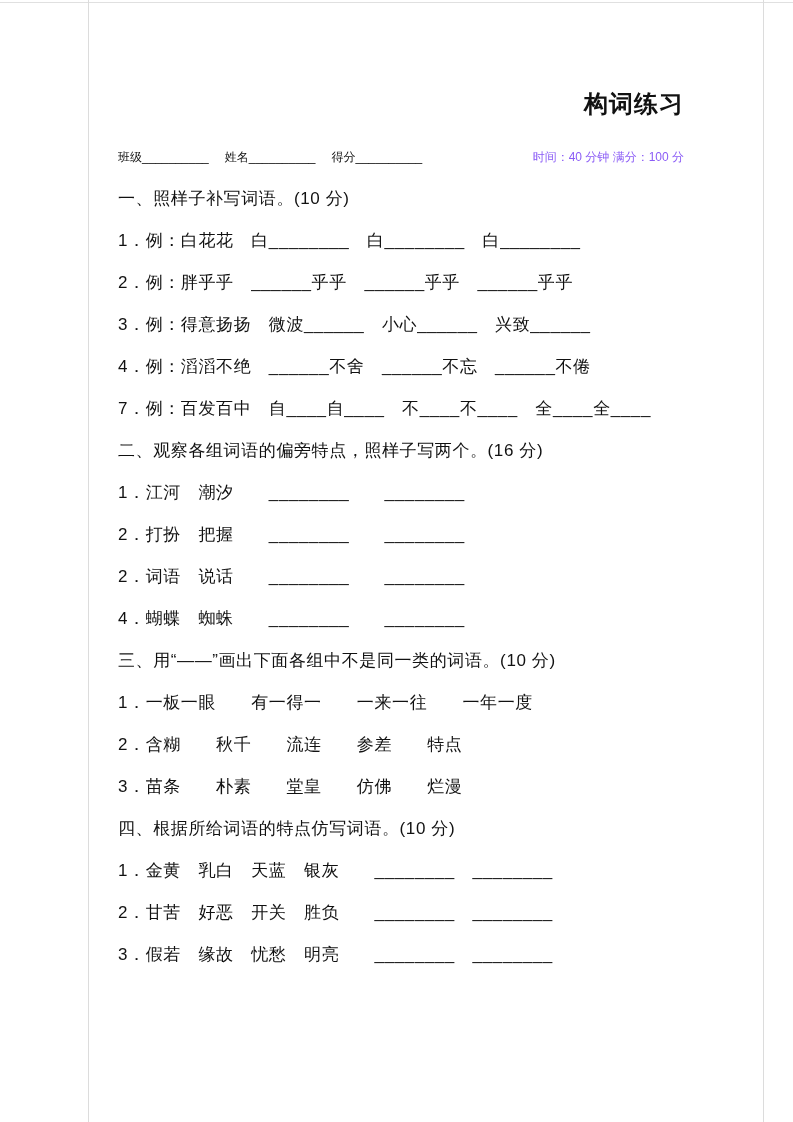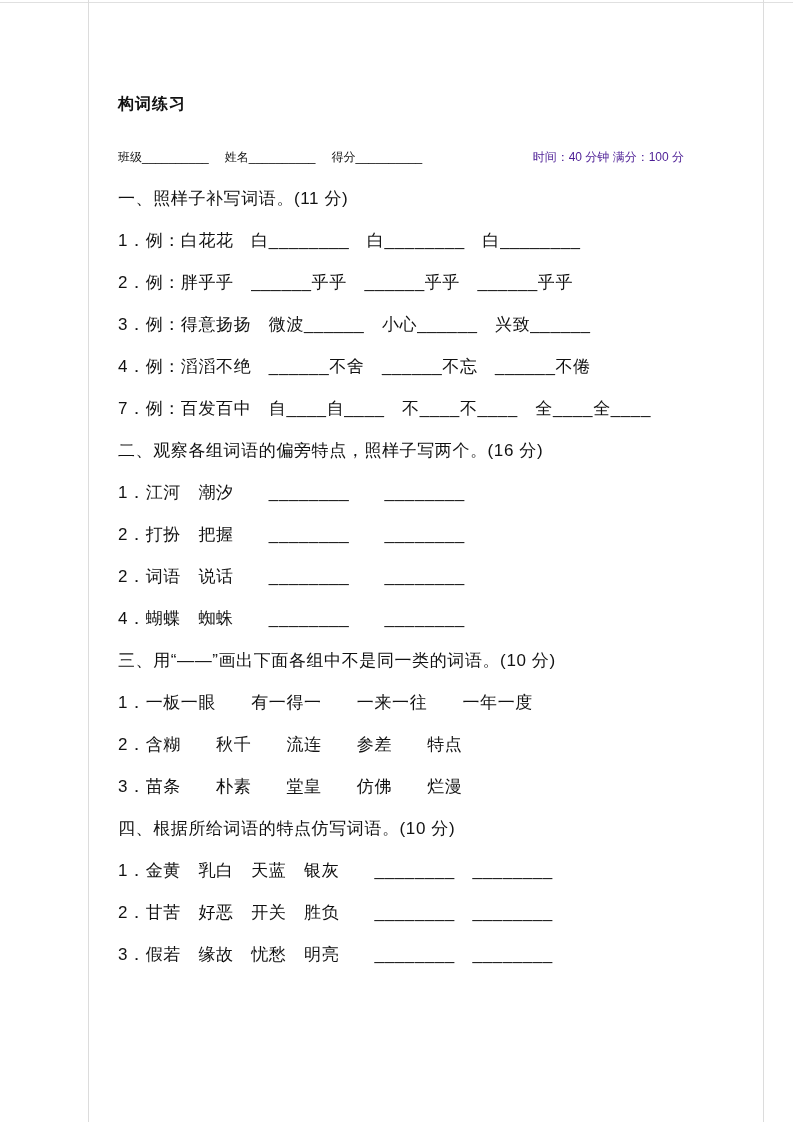--- a/index.html
+++ b/index.html
@@ -27,36 +27,36 @@
   .content {
     position: absolute;
     left: 118px;
     top: 90px;
     width: 566px;
   }
   .title {
     margin: 0 0 18px 0;
     height: 28px;
     line-height: 28px;
-    text-align: left;
-    font-size: 16px;
+    text-align: right;
+    font-size: 24px;
     font-weight: 700;
     letter-spacing: 1px;
   }
   .meta {
     display: flex;
     align-items: baseline;
     height: 42px;
     line-height: 42px;
     font-size: 12px;
     white-space: pre;
   }
   .meta .gap { margin-right: 16px; }
   .time {
-    color: #4c1d95;
+    color: #8b5cf6;
     margin-left: auto;
   }
   .heading, .line {
     height: 42px;
     line-height: 42px;
     font-size: 17px;
     white-space: pre;
     letter-spacing: 0.6px;
   }
   section { margin: 0; padding: 0; }
@@ -73,21 +73,21 @@
   <h1 class="title">构词练习</h1>
 
   <div class="meta">
     <span class="gap">班级__________</span>
     <span class="gap">姓名__________</span>
     <span>得分__________</span>
     <span class="time">时间：40 分钟 满分：100 分</span>
   </div>
 
   <section>
-    <div class="heading">一、照样子补写词语。(11 分)</div>
+    <div class="heading">一、照样子补写词语。(10 分)</div>
     <div class="line">1．例：白花花　白________　白________　白________</div>
     <div class="line">2．例：胖乎乎　______乎乎　______乎乎　______乎乎</div>
     <div class="line">3．例：得意扬扬　微波______　小心______　兴致______</div>
     <div class="line">4．例：滔滔不绝　______不舍　______不忘　______不倦</div>
     <div class="line">7．例：百发百中　自____自____　不____不____　全____全____</div>
   </section>
 
   <section>
     <div class="heading">二、观察各组词语的偏旁特点，照样子写两个。(16 分)</div>
     <div class="line">1．江河　潮汐　　________　　________</div>

